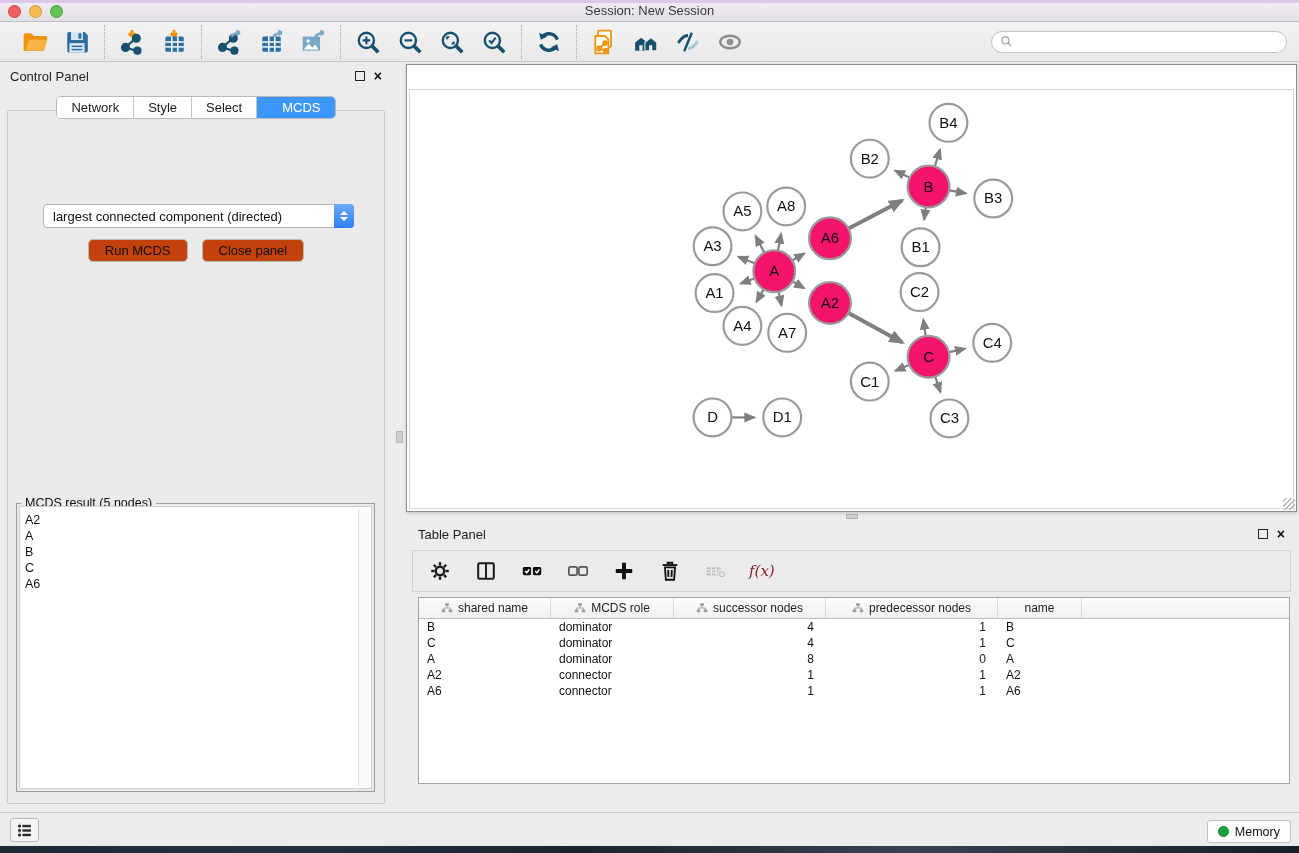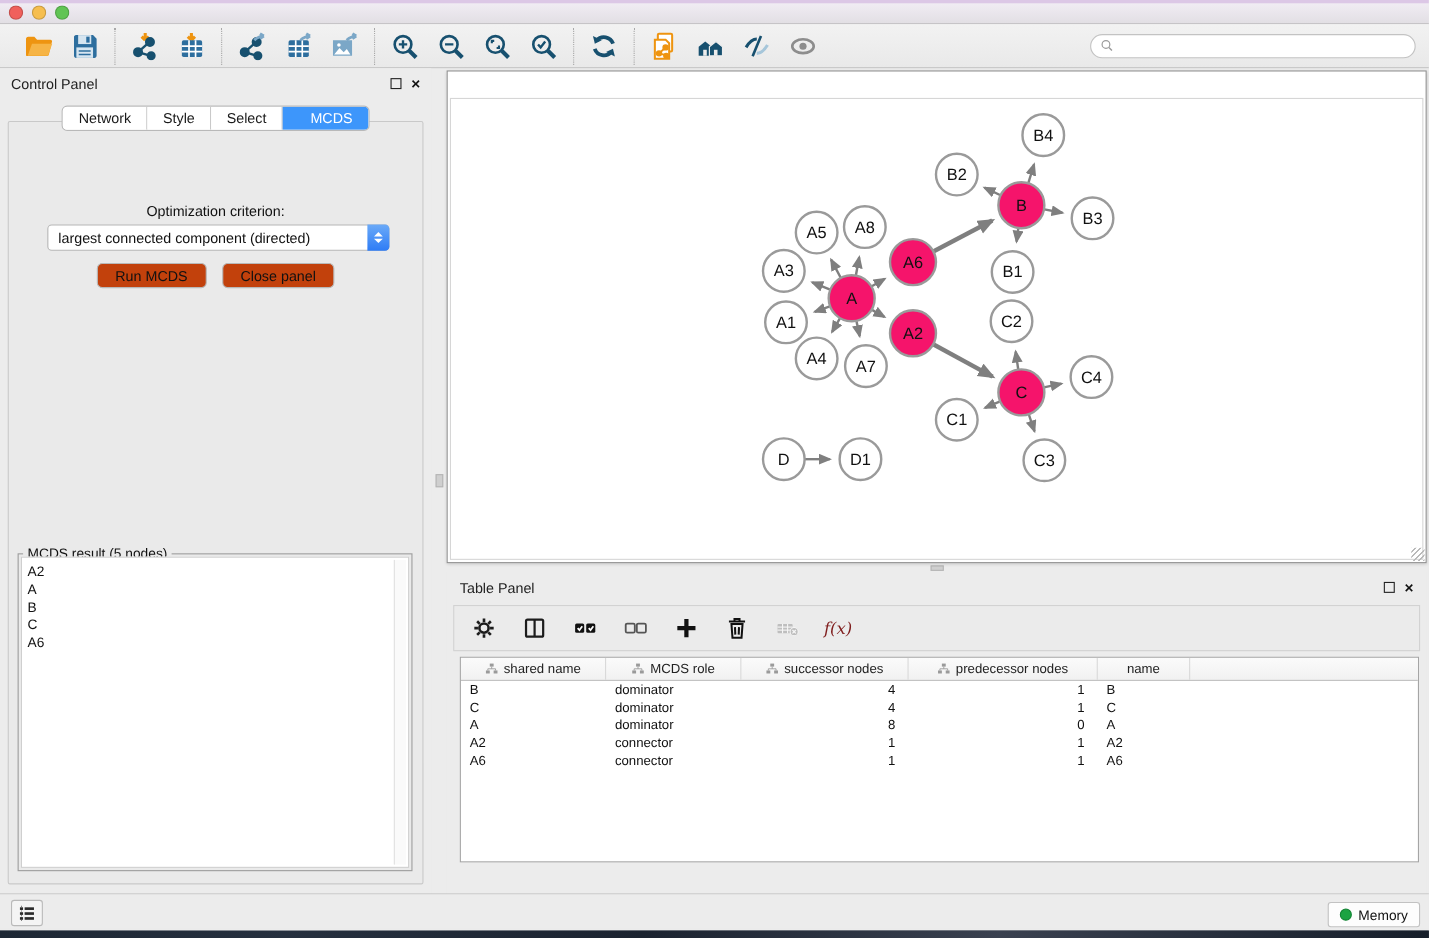--- a/index.html
+++ b/index.html
@@ -107,20 +107,21 @@
 </style>
 </head>
 <body>
 
 <div class="titlebar">
   <div class="traffic">
     <span class="dot red"></span>
     <span class="dot yellow"></span>
     <span class="dot green"></span>
   </div>
+  <div class="titlebar-text">Session: New Session</div>
 </div>
 
 <div class="toolbar">
 
   <span id="toolbar-groups" style="display:flex;align-items:center;">
       <span class="tb-group">
         <span class="tb-btn">
           <svg viewBox="0 0 24 24">
             <path d="M1.5 19.5V6c0-1.2.7-2 2-2h5l2.3 2.5H22c1 0 1.6.8 1.3 1.8L20.7 19c-.3.9-1 1.3-1.8 1.3H3c-.9 0-1.5-.4-1.5-.8z" fill="#ee9410"></path>
             <path d="M3 20l3.5-10h17L20 20z" fill="#f6b445"></path>
@@ -300,21 +301,20 @@
 
 <div class="control-panel">
   <div class="panel-head">
     <span class="panel-title">Control Panel</span>
     <span class="panel-controls">
       <span class="wc-float"></span>
       <span class="wc-close">×</span>
     </span>
   </div>
   <div class="cp-body">
-    <div class="opt-label">Optimization criterion:</div>
     <div class="dropdown">
       <span class="dropdown-text">largest connected component (directed)</span>
       <span class="dropdown-stepper">
         <span class="chev up"></span>
           <span class="chev down"></span>
       </span>
     </div>
     <div class="btn-row">
       <button class="mac-btn">Run MCDS</button>
       <button class="mac-btn">Close panel</button>

